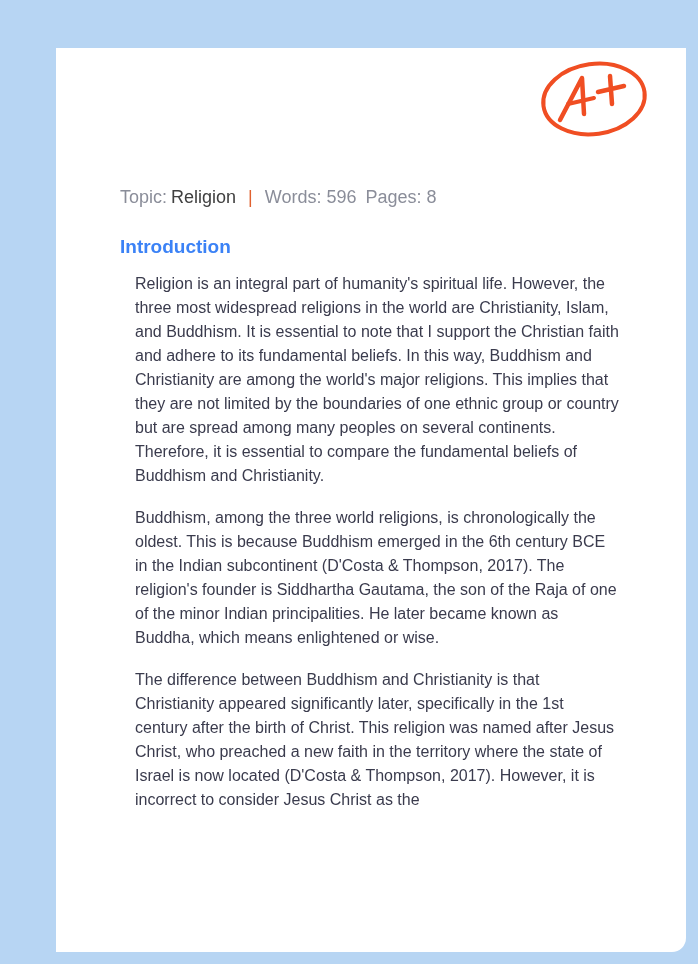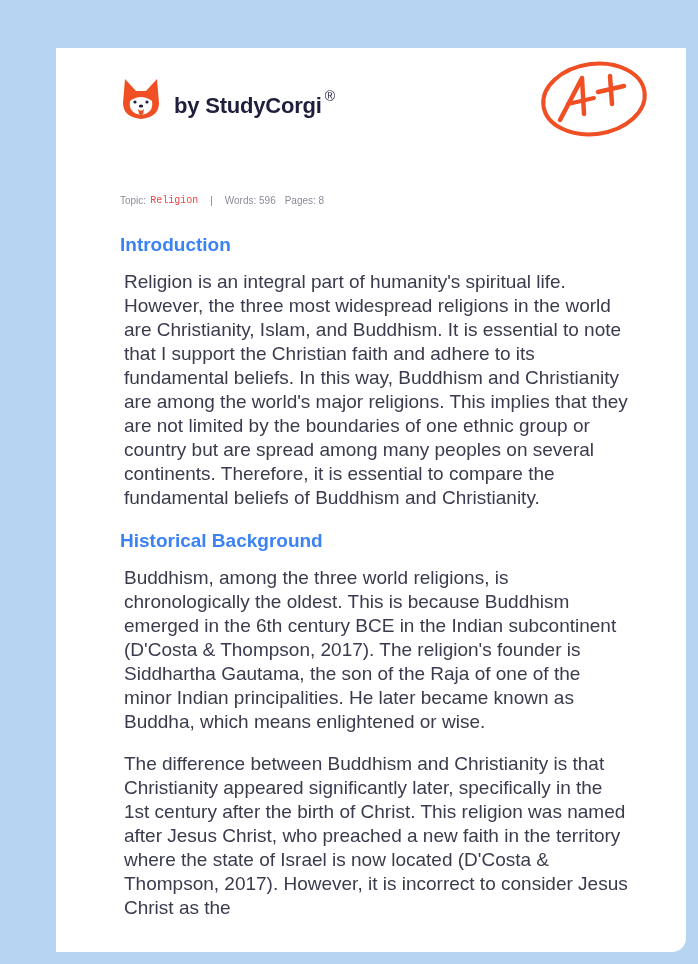--- a/index.html
+++ b/index.html
@@ -19,64 +19,50 @@
   .header { position: absolute; left: 66px; top: 26px; height: 50px; display: flex; align-items: center; }
   .logo-icon { width: 38px; height: 44px; }
   .brand { margin-left: 14px; font-weight: 700; font-size: 22px; color: #1e1f3d; letter-spacing: -0.2px; margin-top: 14px; }
   .reg { font-size: 14px; position: relative; top: -12px; margin-left: 3px; color: #1e1f3d; font-weight: 400; }
   .grade { position: absolute; left: 482px; top: 10px; width: 112px; height: 82px; }
   .content { position: absolute; left: 64px; top: 128px; width: 515px; }
   h1 {
     margin: 0; font-size: 27px; line-height: 41px; font-weight: 700;
     color: #27283f; letter-spacing: -0.3px;
   }
-  .meta { margin-top: 19px; font-size: 10px; color: #8a8d99; display: flex; align-items: flex-start; }
-  .meta .topic-val { color: #ef4444; margin-left: 4px; font-family: Liberation Mono, monospace; }
+  .meta { margin-top: 11px; font-size: 18px; color: #8a8d99; display: flex; align-items: flex-start; }
+  .meta .topic-val { color: #404040; margin-left: 4px; }
   .meta .sep { color: #e0612f; margin: 0 12px; }
   .meta .pages { margin-left: 9px; }
   h2 { margin: 28px 0 14px; font-size: 19px; font-weight: 700; color: #3b82f6; }
   h2.second { margin-top: 20px; }
   p {
-    margin: 0 4px 18px; font-size: 19px; line-height: 24px; color: #3a3b4d;
+    margin: 0 15px 18px; font-size: 16px; line-height: 24px; color: #3a3b4d;
   }
 </style>
 </head>
 <body>
 
 <div class="card">
-  <div class="header">
-    <svg class="logo-icon" viewBox="0 0 38 44">
-      <path d="M3 2 L14 14 L24 14 L35 2 L37 26 Q37 40 19 42 Q1 40 1 26 Z" fill="#f04e23"></path>
-      <path d="M8 24 Q19 16 30 24 Q32 36 19 38 Q6 36 8 24 Z" fill="#ffffff"></path>
-      <circle cx="13" cy="25" r="1.6" fill="#1e1f3d"></circle>
-      <circle cx="25" cy="25" r="1.6" fill="#1e1f3d"></circle>
-      <ellipse cx="19" cy="29" rx="2.2" ry="1.5" fill="#1e1f3d"></ellipse>
-      <path d="M16 32 Q19 35 22 32 L21 37 Q19 39 17 37 Z" fill="#f04e23"></path>
-    </svg>
-    <span class="brand">
-      <span>by StudyCorgi</span><span class="reg">®</span>
-    </span>
-  </div>
 
   <svg class="grade" viewBox="0 0 112 82">
     <ellipse cx="56" cy="41" rx="51" ry="35" fill="none" stroke="#f04e23" stroke-width="4" transform="rotate(-8 56 41)"></ellipse>
     <path d="M22 62 L44 20 L46 56" fill="none" stroke="#f04e23" stroke-width="4.5" stroke-linecap="round" stroke-linejoin="round"></path>
     <path d="M30 46 L56 40" fill="none" stroke="#f04e23" stroke-width="4" stroke-linecap="round"></path>
     <path d="M60 34 L86 28 M72 18 L74 46" fill="none" stroke="#f04e23" stroke-width="4.5" stroke-linecap="round"></path>
   </svg>
 
   <div class="content">
     <div class="meta">
       <span>Topic:</span>
       <span class="topic-val">Religion</span>
       <span class="sep">|</span>
       <span>Words: 596</span>
       <span class="pages">Pages: 8</span>
     </div>
 
     <h2>Introduction</h2>
     <p>Religion is an integral part of humanity's spiritual life. However, the three most widespread religions in the world are Christianity, Islam, and Buddhism. It is essential to note that I support the Christian faith and adhere to its fundamental beliefs. In this way, Buddhism and Christianity are among the world's major religions. This implies that they are not limited by the boundaries of one ethnic group or country but are spread among many peoples on several continents. Therefore, it is essential to compare the fundamental beliefs of Buddhism and Christianity.</p>
 
-    <h2 class="second">Historical Background</h2>
     <p>Buddhism, among the three world religions, is chronologically the oldest. This is because Buddhism emerged in the 6th century BCE in the Indian subcontinent (D'Costa &amp; Thompson, 2017). The religion's founder is Siddhartha Gautama, the son of the Raja of one of the minor Indian principalities. He later became known as Buddha, which means enlightened or wise.</p>
     <p>The difference between Buddhism and Christianity is that Christianity appeared significantly later, specifically in the 1st century after the birth of Christ. This religion was named after Jesus Christ, who preached a new faith in the territory where the state of Israel is now located (D'Costa &amp; Thompson, 2017). However, it is incorrect to consider Jesus Christ as the</p>
   </div>
 </div>
 
 </body></html>

